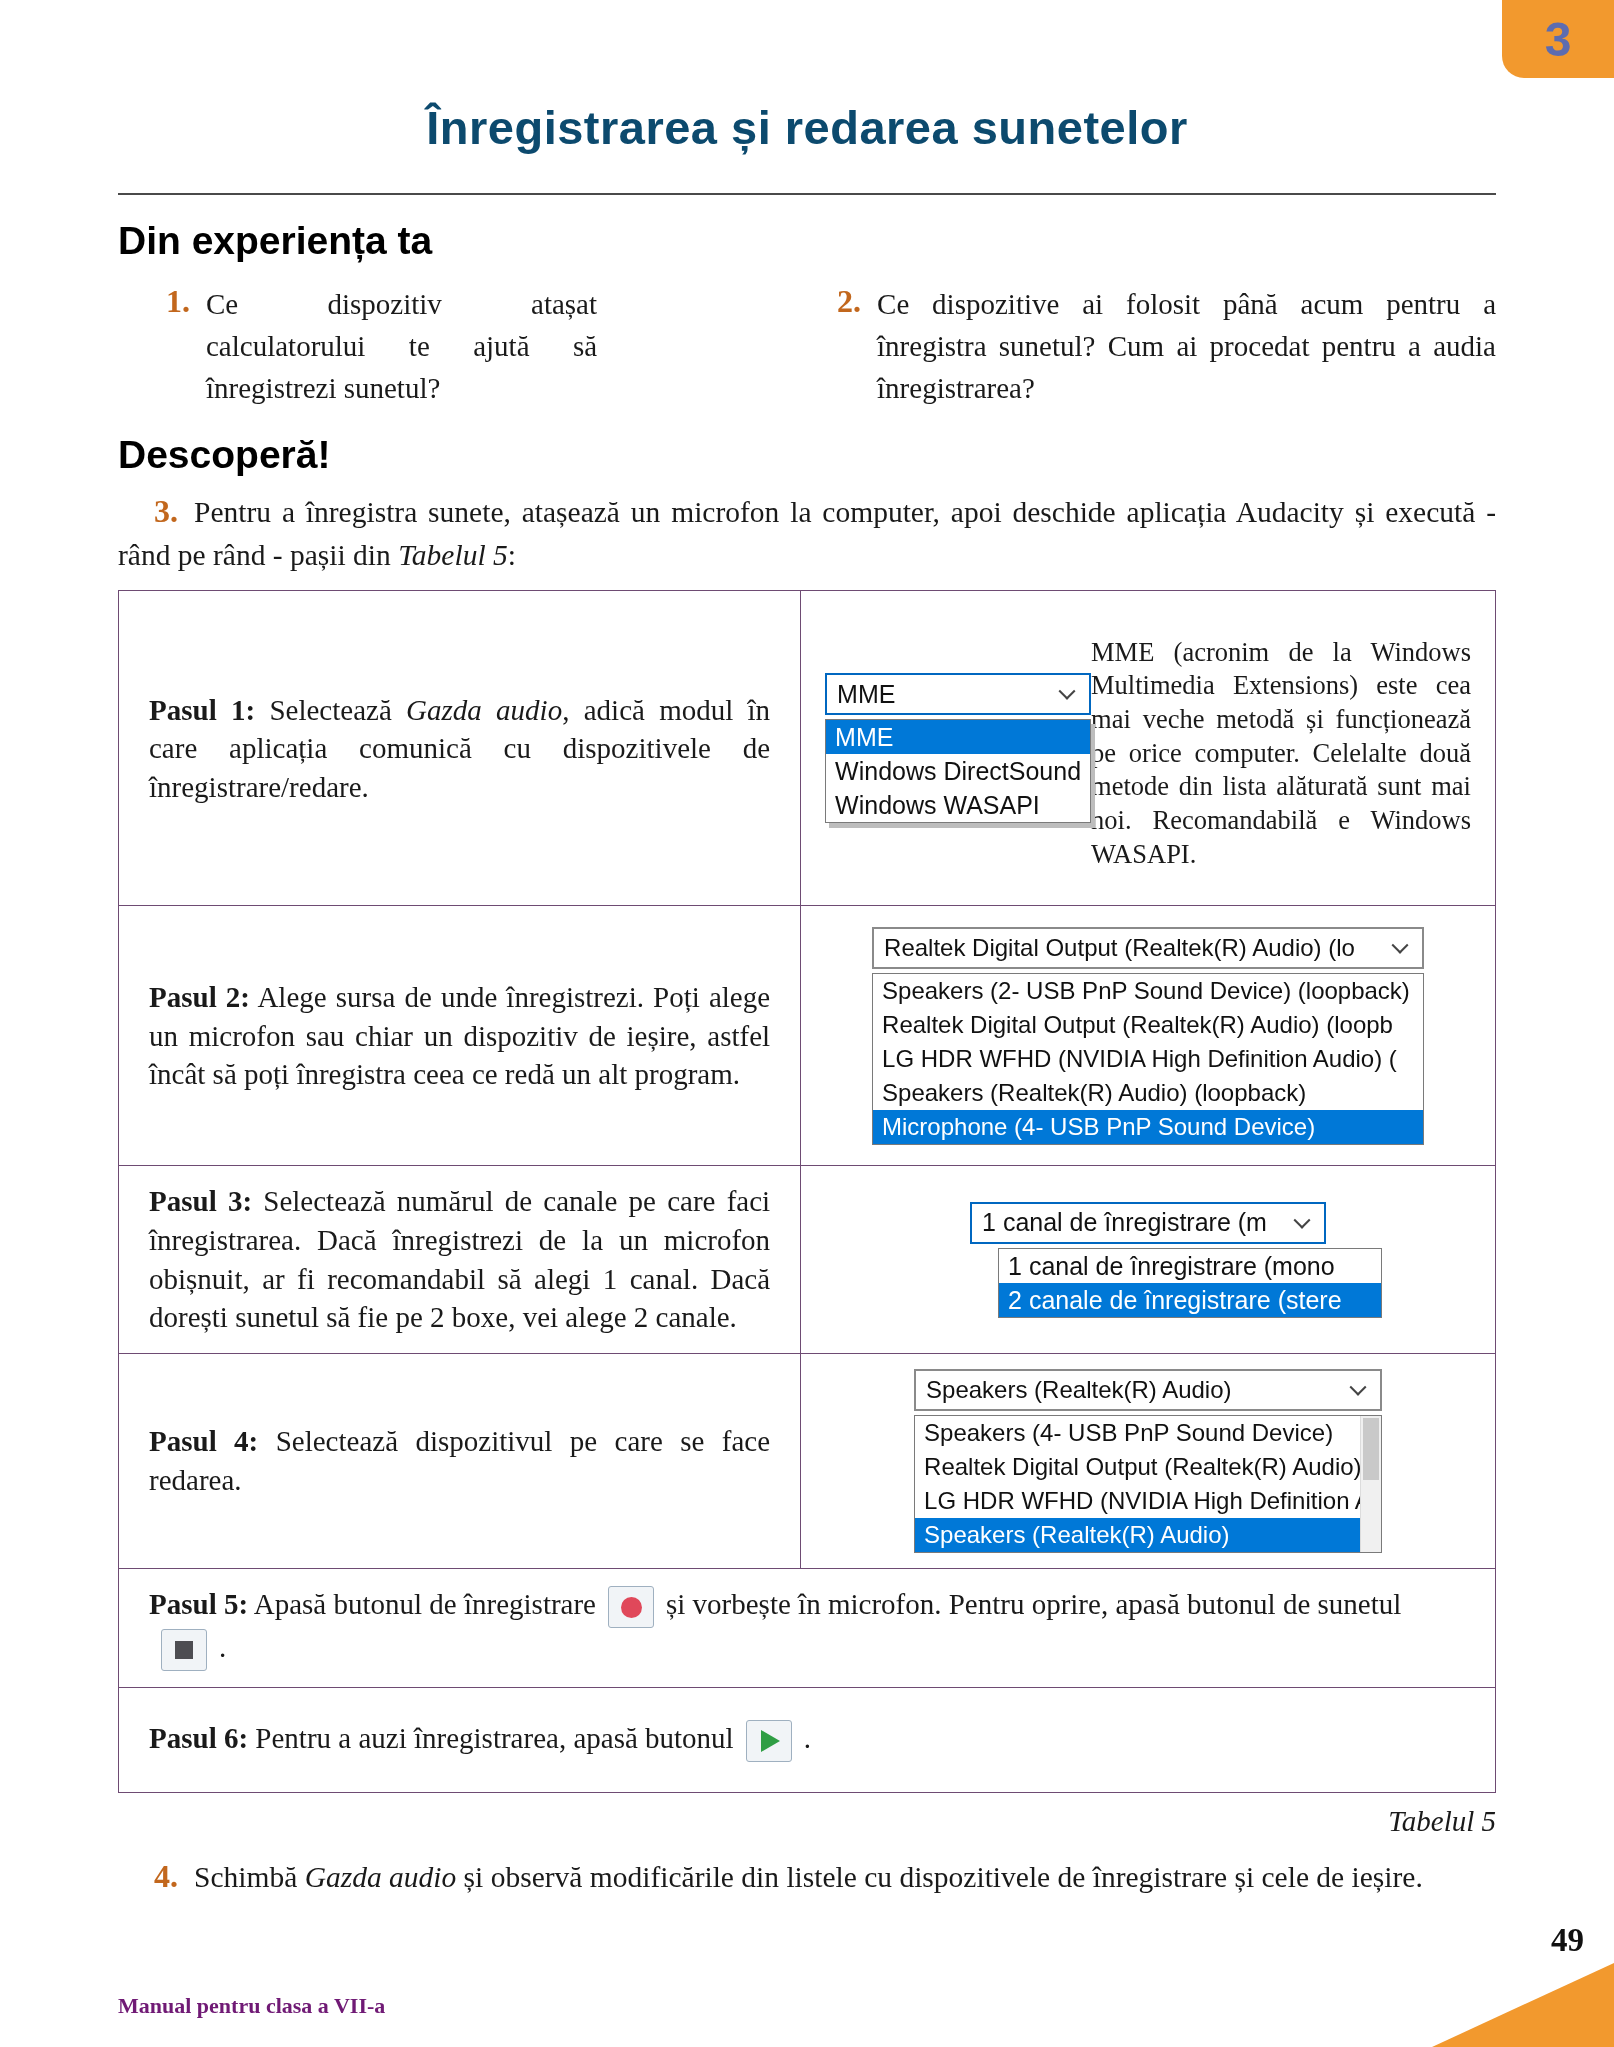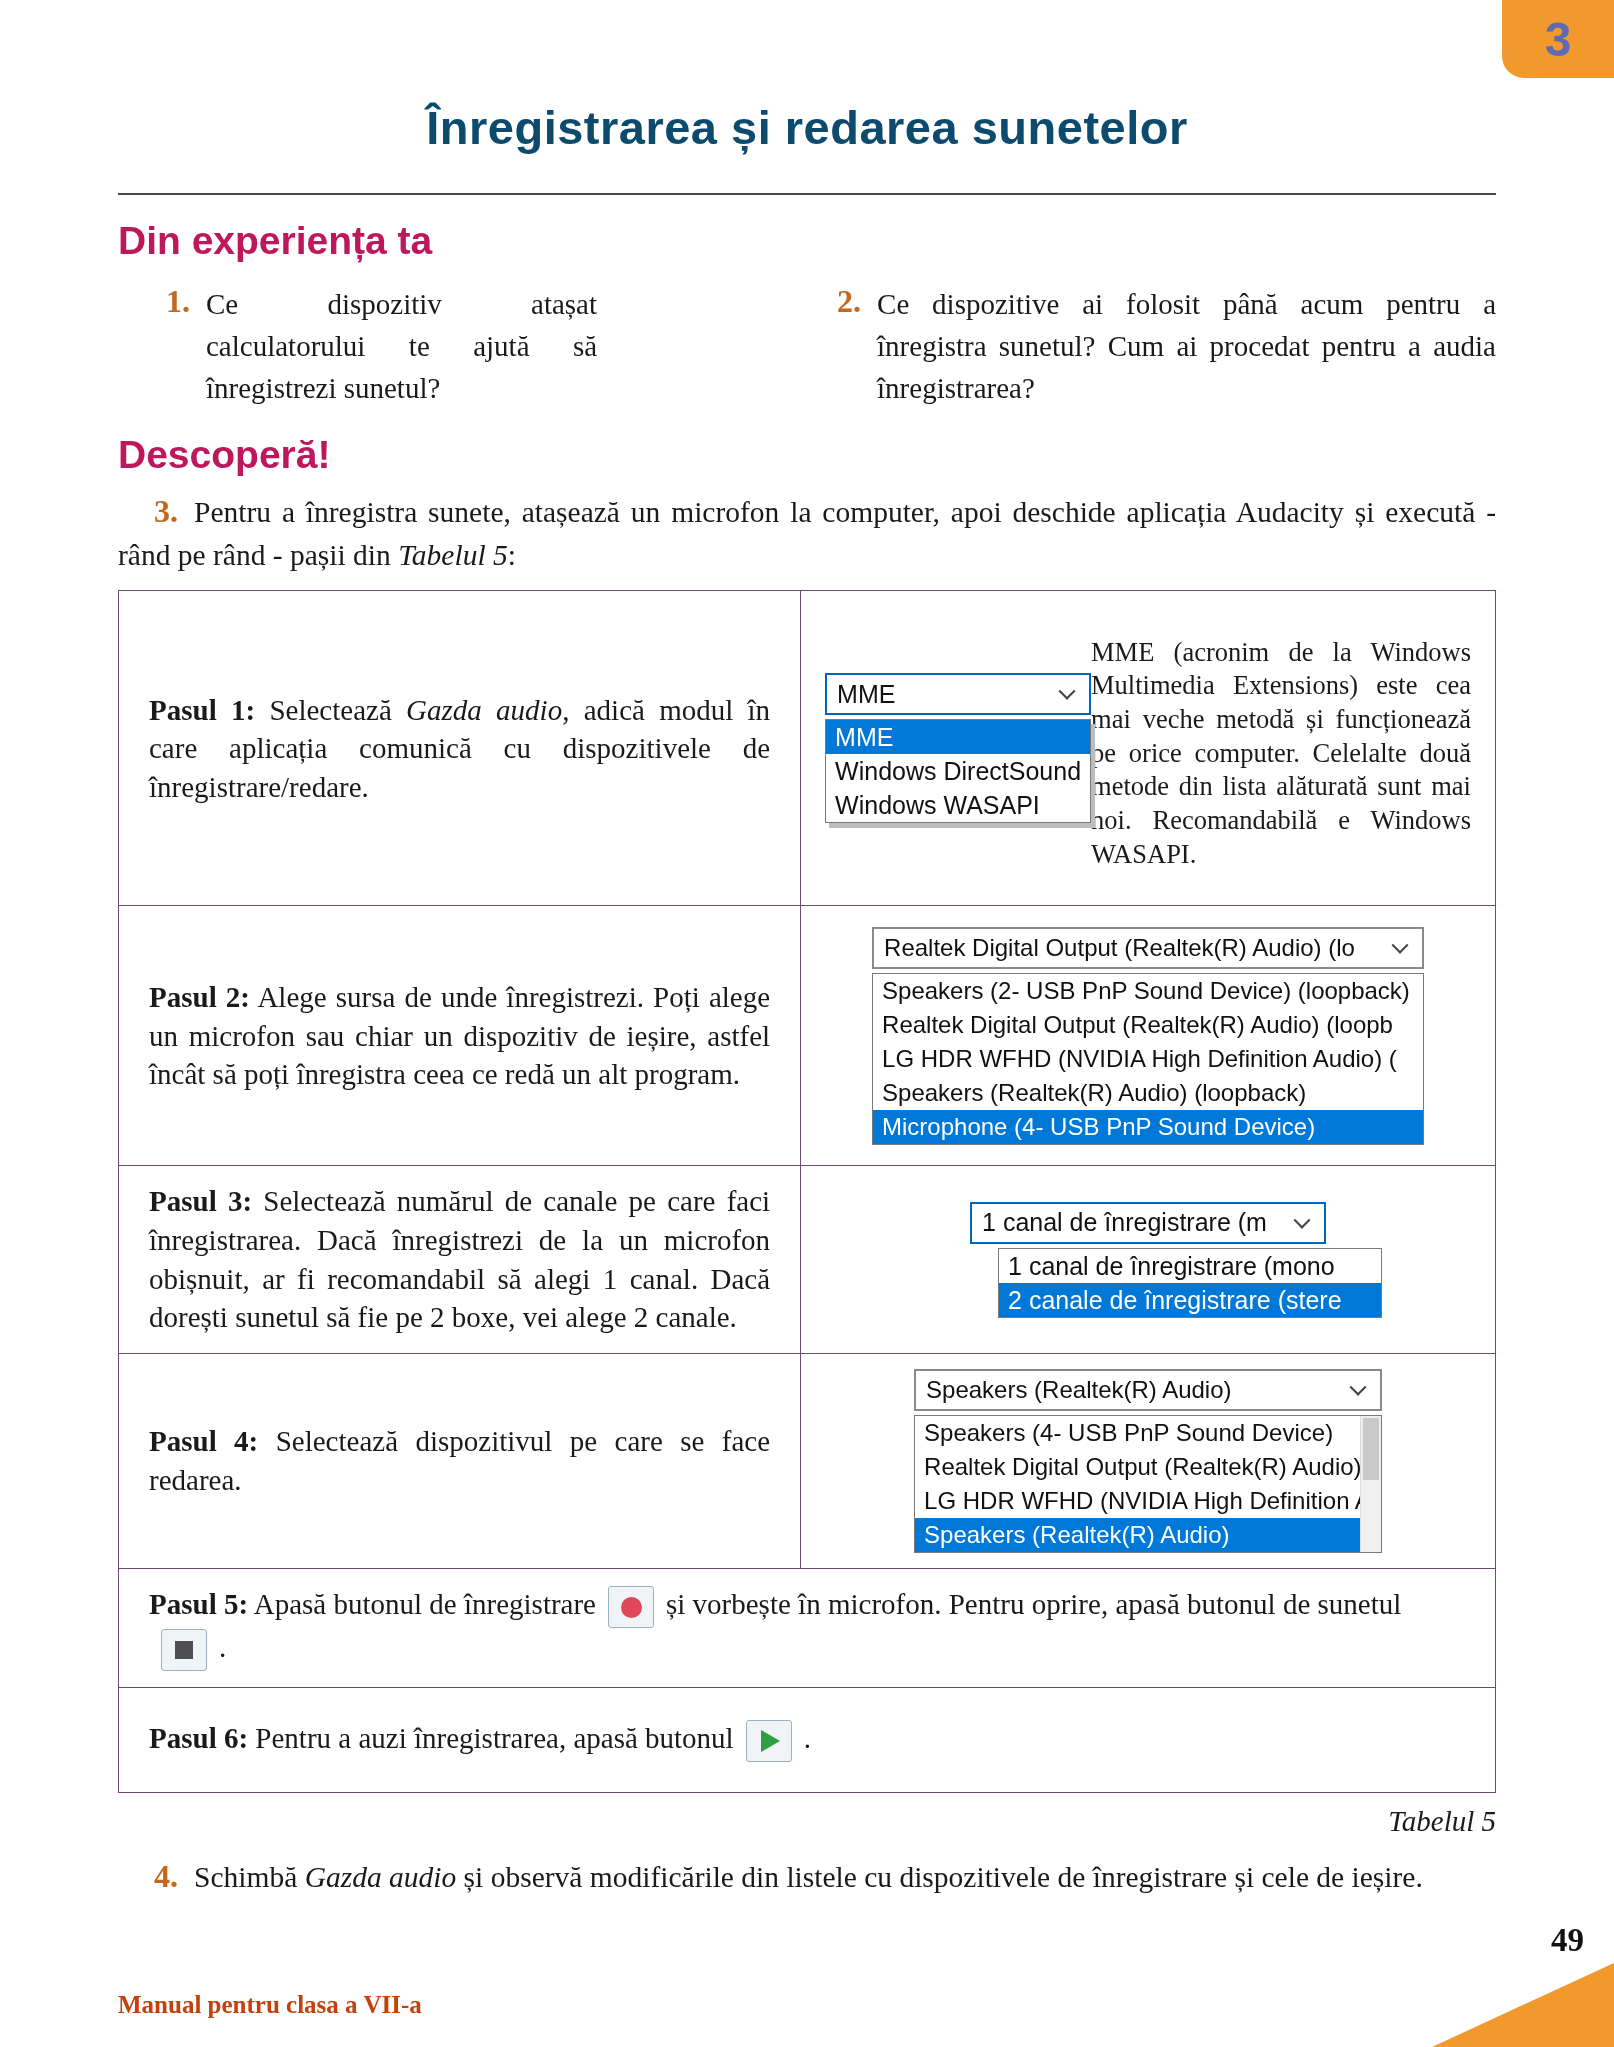--- a/index.html
+++ b/index.html
@@ -31,38 +31,38 @@
     width:182px; height:84px;
     background:#F2992E;
     clip-path:polygon(100% 0, 100% 100%, 0 100%);
   }
   .page-number {
     position:absolute; right:30px; bottom:88px;
     font-weight:bold; font-size:33px; color:#111;
   }
   .footer-left {
     position:absolute; left:118px; bottom:28px;
-    font-weight:bold; font-size:25px; color:#c2410c;
+    font-weight:bold; font-size:22px; color:#701a75;
   }
 
   .doc-title {
     margin-top:100px;
     text-align:center;
     font-family:"Liberation Sans", sans-serif;
     font-weight:bold; font-size:47px;
     color:#0c4a6e;
     letter-spacing:0.5px;
   }
   .title-rule { border:none; border-top:2px solid #4a4a4a; margin-top:38px; }
 
   .section-heading {
     margin-top:24px;
     font-family:"Liberation Sans", sans-serif;
     font-weight:bold; font-size:39px;
-    color:#be185d;
+    color:#000000;
   }
 
   .num {
     font-weight:bold; font-size:32px; color:#C2671D;
     margin-right:16px;
   }
 
   .questions {
     display:flex;
     padding-left:48px;

